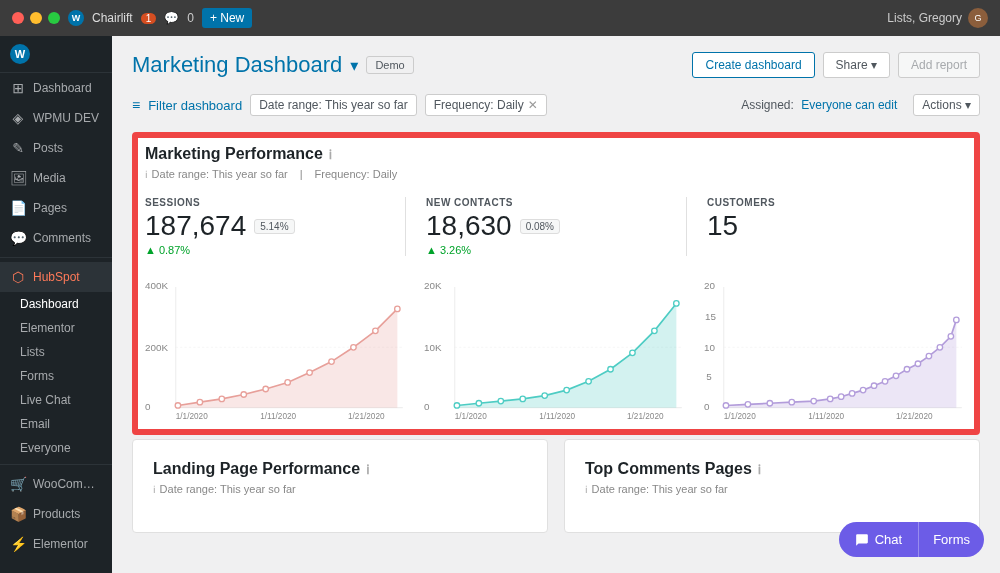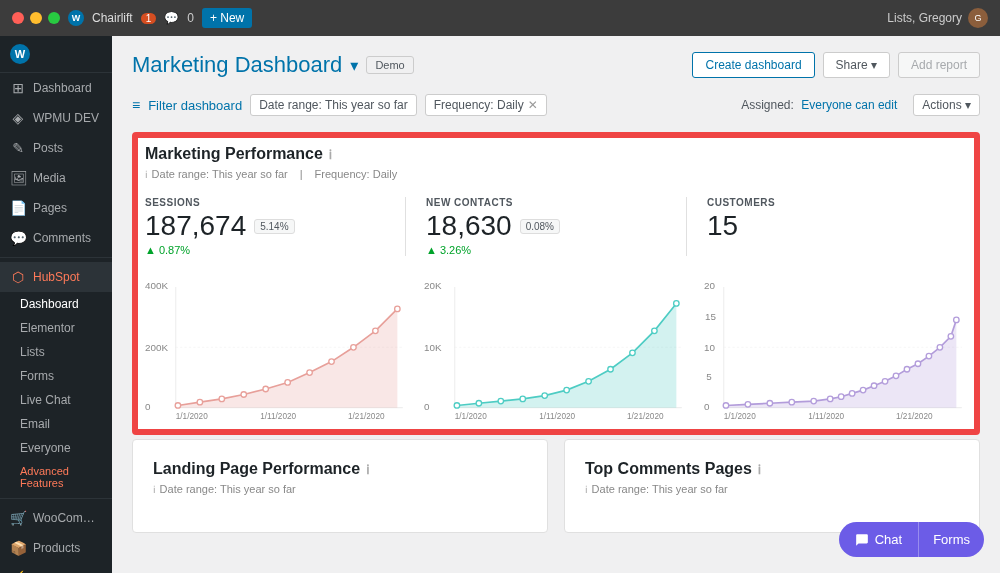--- a/index.html
+++ b/index.html
@@ -175,23 +175,20 @@
       <span>Forms</span>
     </div>
     <div class="sidebar-sub-item">
       <span>Live Chat</span>
     </div>
     <div class="sidebar-sub-item">
       <span>Email</span>
     </div>
     <div class="sidebar-sub-item">
       <span>Everyone</span>
-    </div>
-    <div class="sidebar-sub-item">
-      <span class="advanced-features">Advanced Features</span>
     </div>
 
     <div class="sidebar-divider"></div>
 
     <div class="sidebar-item">
       <span class="item-icon">🛒</span>
       <span class="item-label">WooCommerce</span>
     </div>
     <div class="sidebar-item">
       <span class="item-icon">📦</span>

